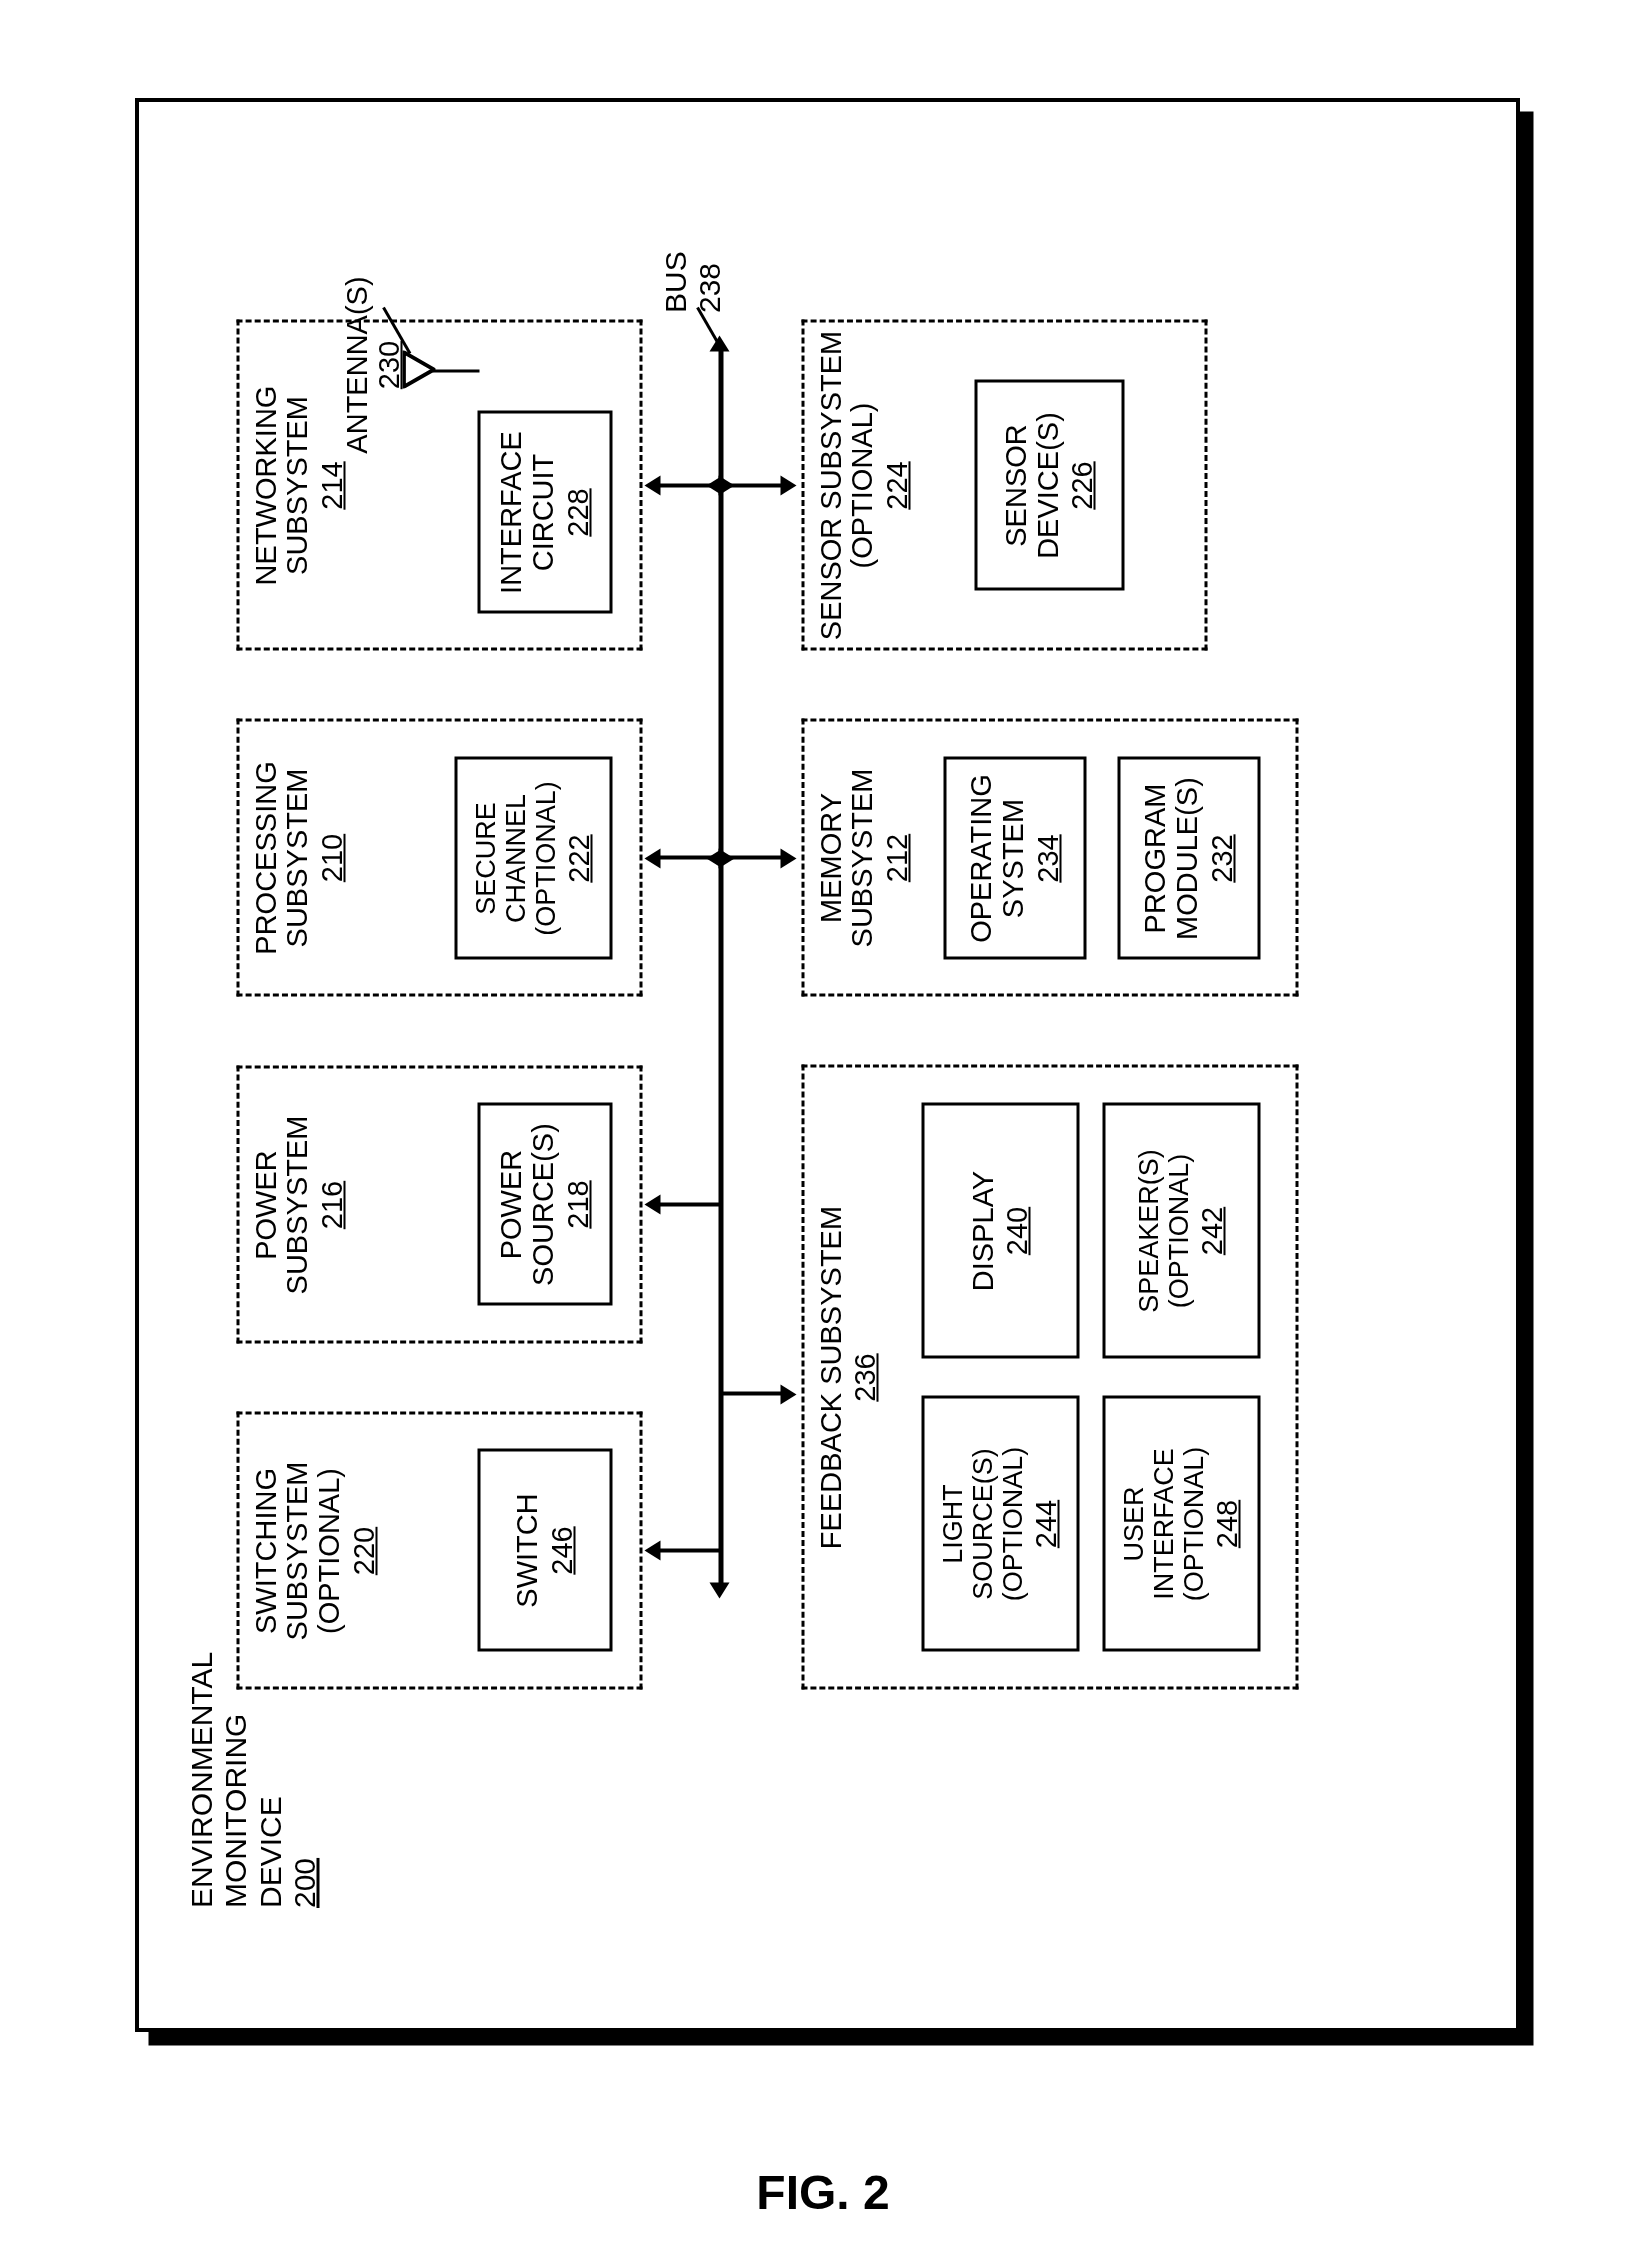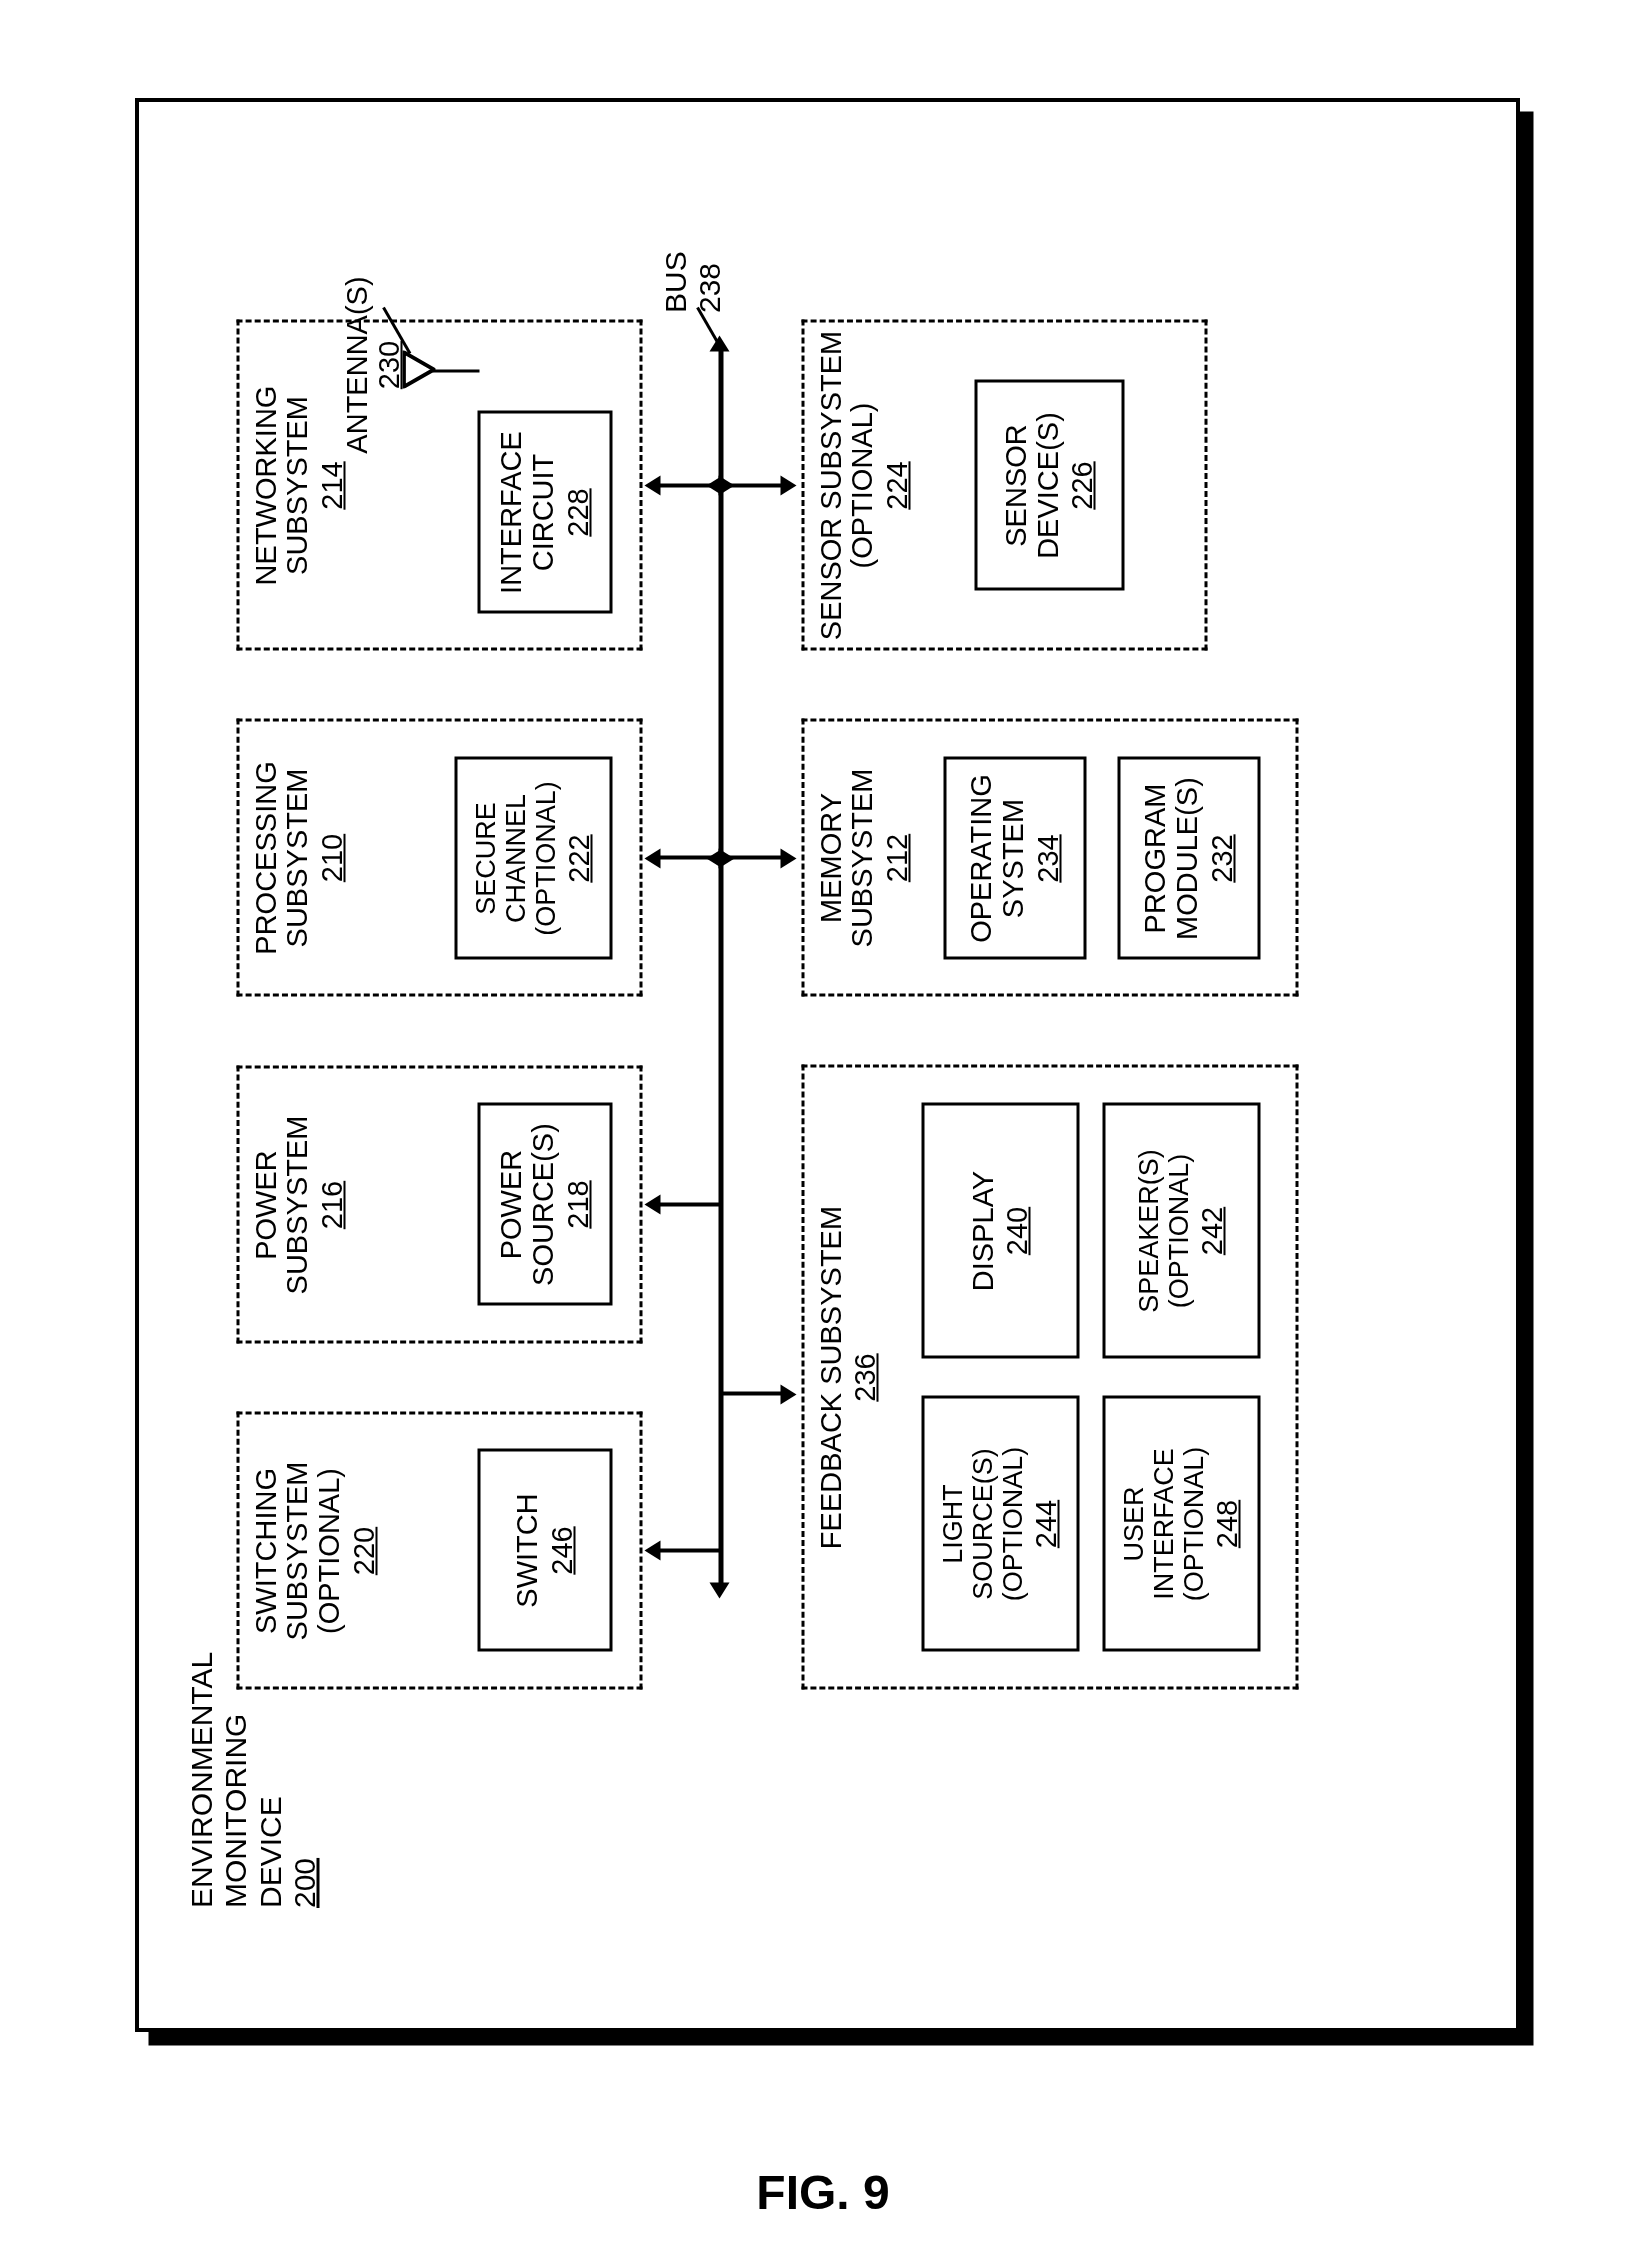--- a/index.html
+++ b/index.html
@@ -192,15 +192,15 @@
         <div class="box mid" style="left:1332px;top:783px;width:211px;height:150px;">
           <div class="lbl" style="white-space:pre;">SENSOR
 DEVICE(S)</div>
           <div class="num">226</div>
         </div>
 
       </div>
     </div>
   </div>
 
-  <div class="fig">FIG. 9</div>
+  <div class="fig">FIG. 2</div>
 </div>
 
 
 </body></html>

